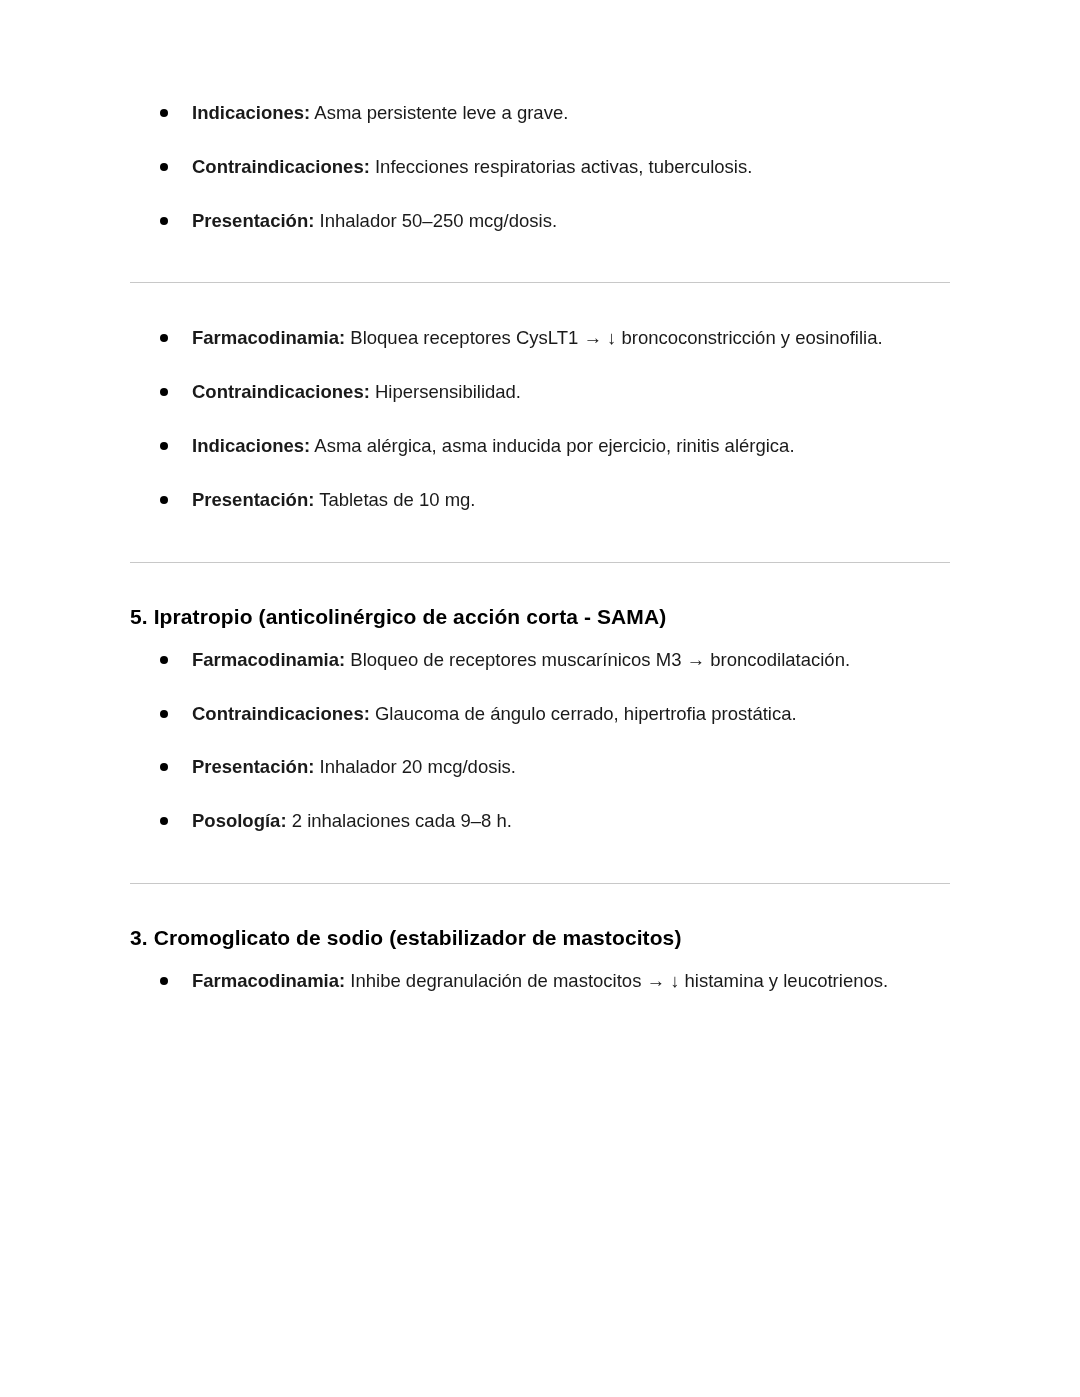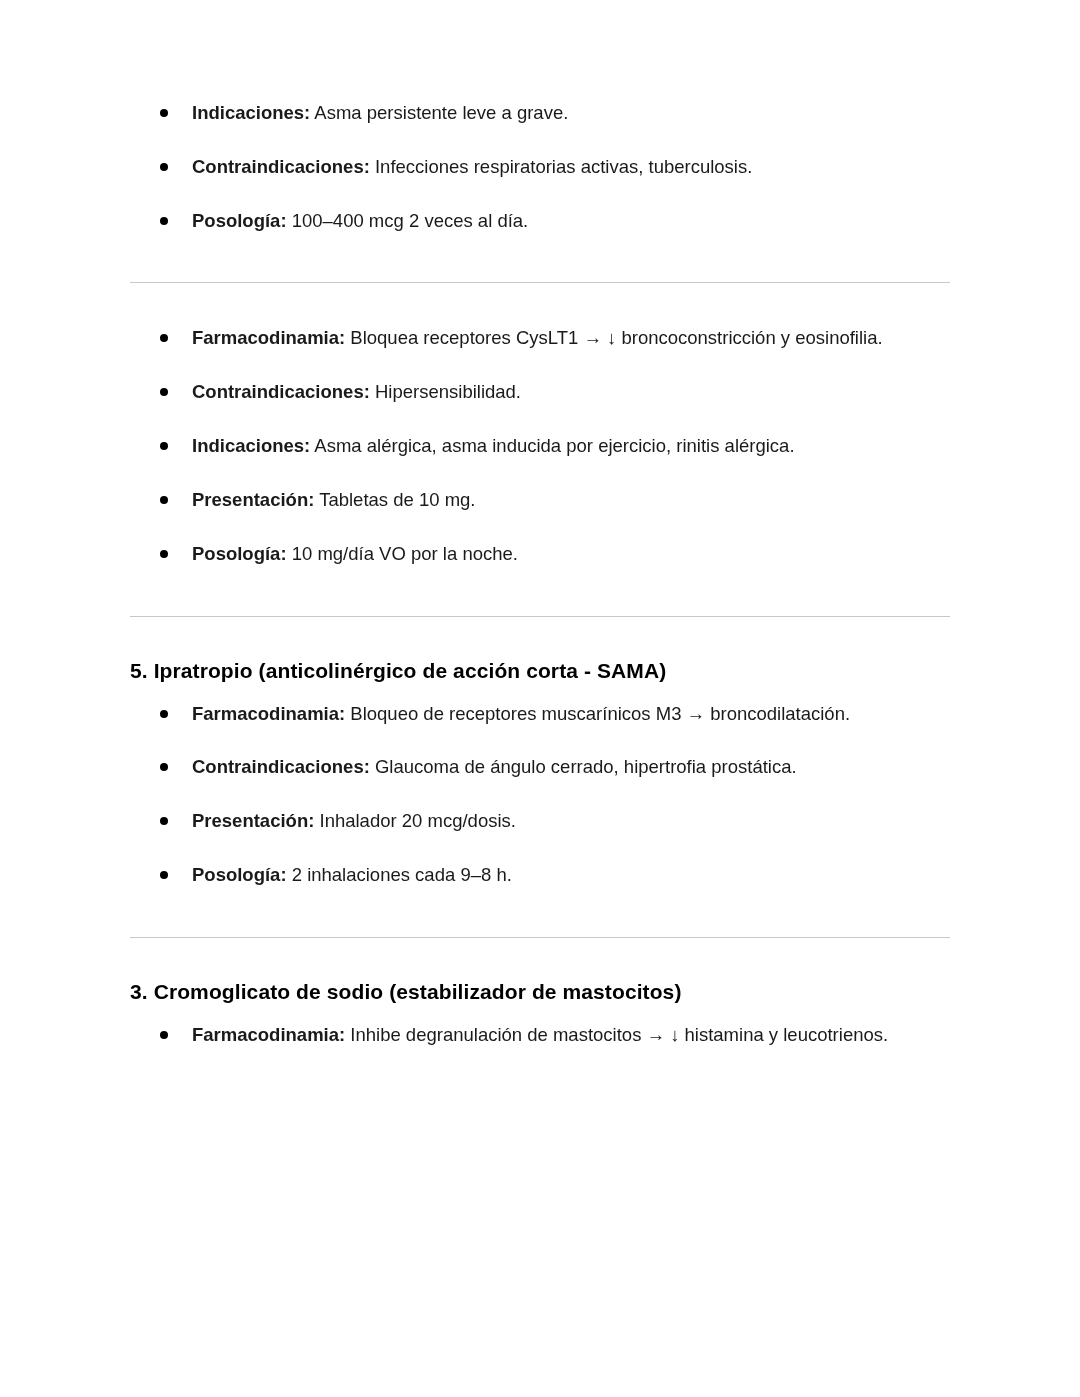--- a/index.html
+++ b/index.html
@@ -77,43 +77,40 @@
 
   <div class="section">
     <ul class="bullets first-list">
       <li>
         <span class="dot"></span><span class="lbl">Indicaciones:</span><span> Asma persistente leve a grave.</span>
       </li>
       <li>
         <span class="dot"></span><span class="lbl">Contraindicaciones:</span><span> Infecciones respiratorias activas, tuberculosis.</span>
       </li>
       <li>
-        <span class="dot"></span><span class="lbl">Posología:</span><span> 100–400 mcg 2 veces al día.</span>
+        <span class="dot"></span><span class="lbl">Presentación:</span><span> Inhalador 50–250 mcg/dosis.</span>
       </li>
     </ul>
   </div>
 
   <hr class="divider">
 
   <div class="section">
     <ul class="bullets">
       <li>
         <span class="dot"></span><span class="lbl">Farmacodinamia:</span><span> Bloquea receptores CysLT1 → ↓ broncoconstricción y eosinofilia.</span>
       </li>
       <li>
         <span class="dot"></span><span class="lbl">Contraindicaciones:</span><span> Hipersensibilidad.</span>
       </li>
       <li>
         <span class="dot"></span><span class="lbl">Indicaciones:</span><span> Asma alérgica, asma inducida por ejercicio, rinitis alérgica.</span>
       </li>
       <li>
         <span class="dot"></span><span class="lbl">Presentación:</span><span> Tabletas de 10 mg.</span>
-      </li>
-      <li>
-        <span class="dot"></span><span class="lbl">Posología:</span><span> 10 mg/día VO por la noche.</span>
       </li>
     </ul>
   </div>
 
   <hr class="divider">
 
   <div class="section">
     <h2 class="section-heading">5. Ipratropio (anticolinérgico de acción corta - SAMA)</h2>
     <ul class="bullets">
       <li>

